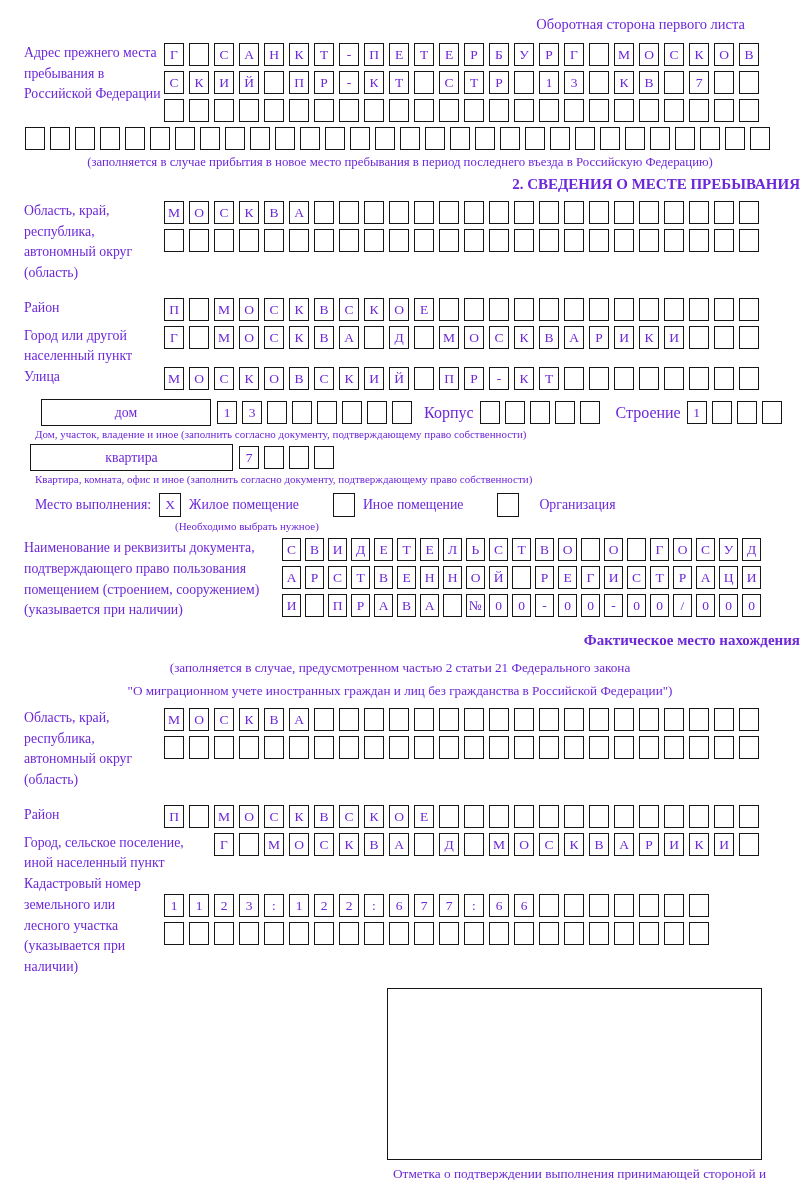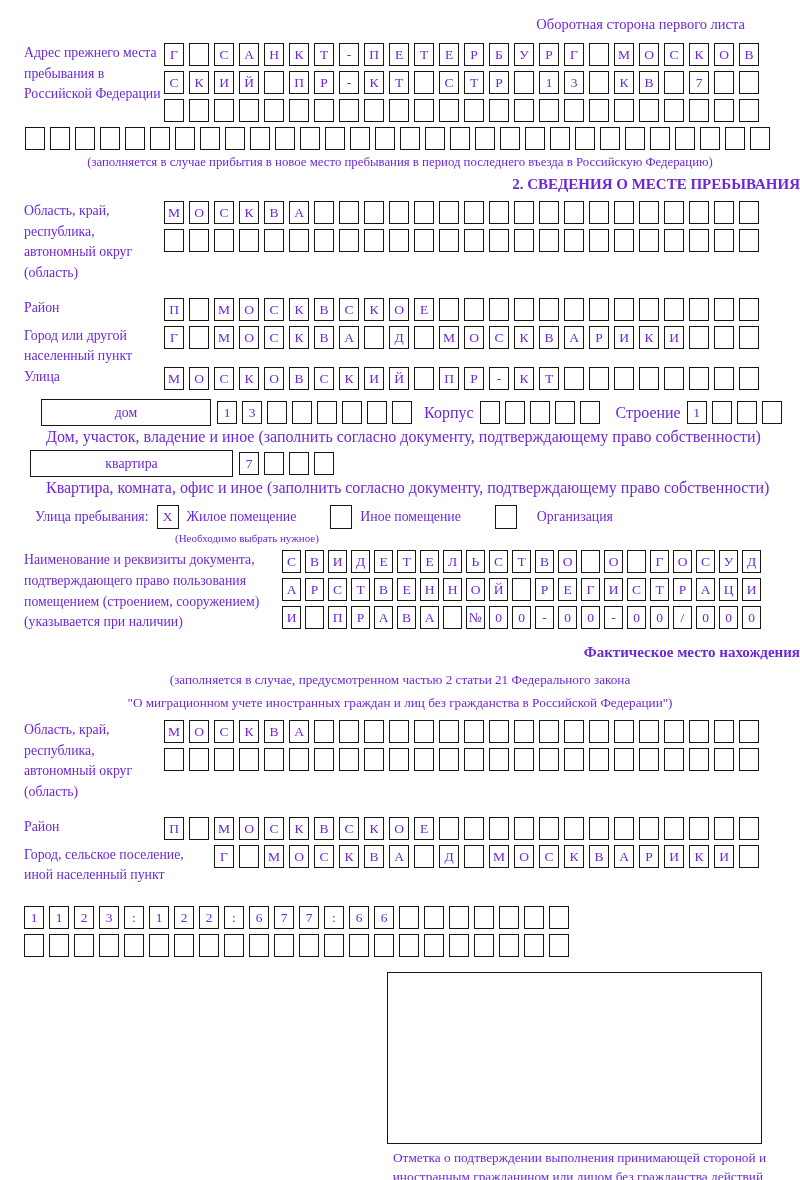--- a/index.html
+++ b/index.html
@@ -26,21 +26,21 @@
   .boxrow.small .cell { width:19px; flex:0 0 19px; }
   .boxrow.small { gap:4px; }
 
   .field { display:flex; align-items:flex-start; padding-left:24px; }
   .field .lbl { font-size:13.8px; line-height:1.5; }
   .lbl-w140 { width:140px; flex:0 0 140px; }
   .lbl-w190 { width:190px; flex:0 0 190px; }
   .lbl-w258 { width:258px; flex:0 0 258px; }
 
   .note-center { text-align:center; font-size:12.8px; margin:3px 0 2px 0; }
-  .note-left { font-size:16px; padding-left:46px; margin:2px 15px 4px 0; }
+  .note-left { font-size:11px; padding-left:35px; margin:2px 15px 4px 0; }
   .sec-title { text-align:right; font-weight:bold; font-size:15px; margin:6px 0 8px 0; }
 
   .named-rect {
     border:1.6px solid #161616; height:27px;
     display:flex; align-items:center; justify-content:center;
     font-size:13.8px;
   }
   .inline-lbl { font-size:16px; align-self:center; white-space:nowrap; }
 
   .checkbox {
@@ -366,21 +366,21 @@
     <div class="boxrow" style="margin:0;">
         <span class="cell">7</span>
         <span class="cell"></span>
         <span class="cell"></span>
         <span class="cell"></span>
       </div>
   </div>
   <div class="note-left">Квартира, комната, офис и иное (заполнить согласно документу, подтверждающему право собственности)</div>
 
   <div class="staytype">
-    <span>Улица пребывания:</span>
+    <span>Место выполнения:</span>
     <span class="checkbox">X</span>
     <span class="opt-label">Жилое помещение</span>
     <span class="checkbox"></span>
     <span class="opt-label">Иное помещение</span>
     <span class="checkbox" style="margin-right:20px;"></span>
     <span class="opt-label">Организация</span>
   </div>
   <div style="font-size:11px; margin:3px 0 6px 175px;">(Необходимо выбрать нужное)</div>
 
   <div class="field" style="margin-top:6px;">
@@ -572,20 +572,21 @@
         <span class="cell">А</span>
         <span class="cell">Р</span>
         <span class="cell">И</span>
         <span class="cell">К</span>
         <span class="cell">И</span>
         <span class="cell"></span>
       </div>
   </div>
 
   <div class="field">
+    <div class="lbl lbl-w140">Кадастровый номер земельного или лесного участка (указывается при наличии)</div>
     <div style="margin-top:20px;">
       <div class="boxrow">
           <span class="cell">1</span>
           <span class="cell">1</span>
           <span class="cell">2</span>
           <span class="cell">3</span>
           <span class="cell">:</span>
           <span class="cell">1</span>
           <span class="cell">2</span>
           <span class="cell">2</span>

